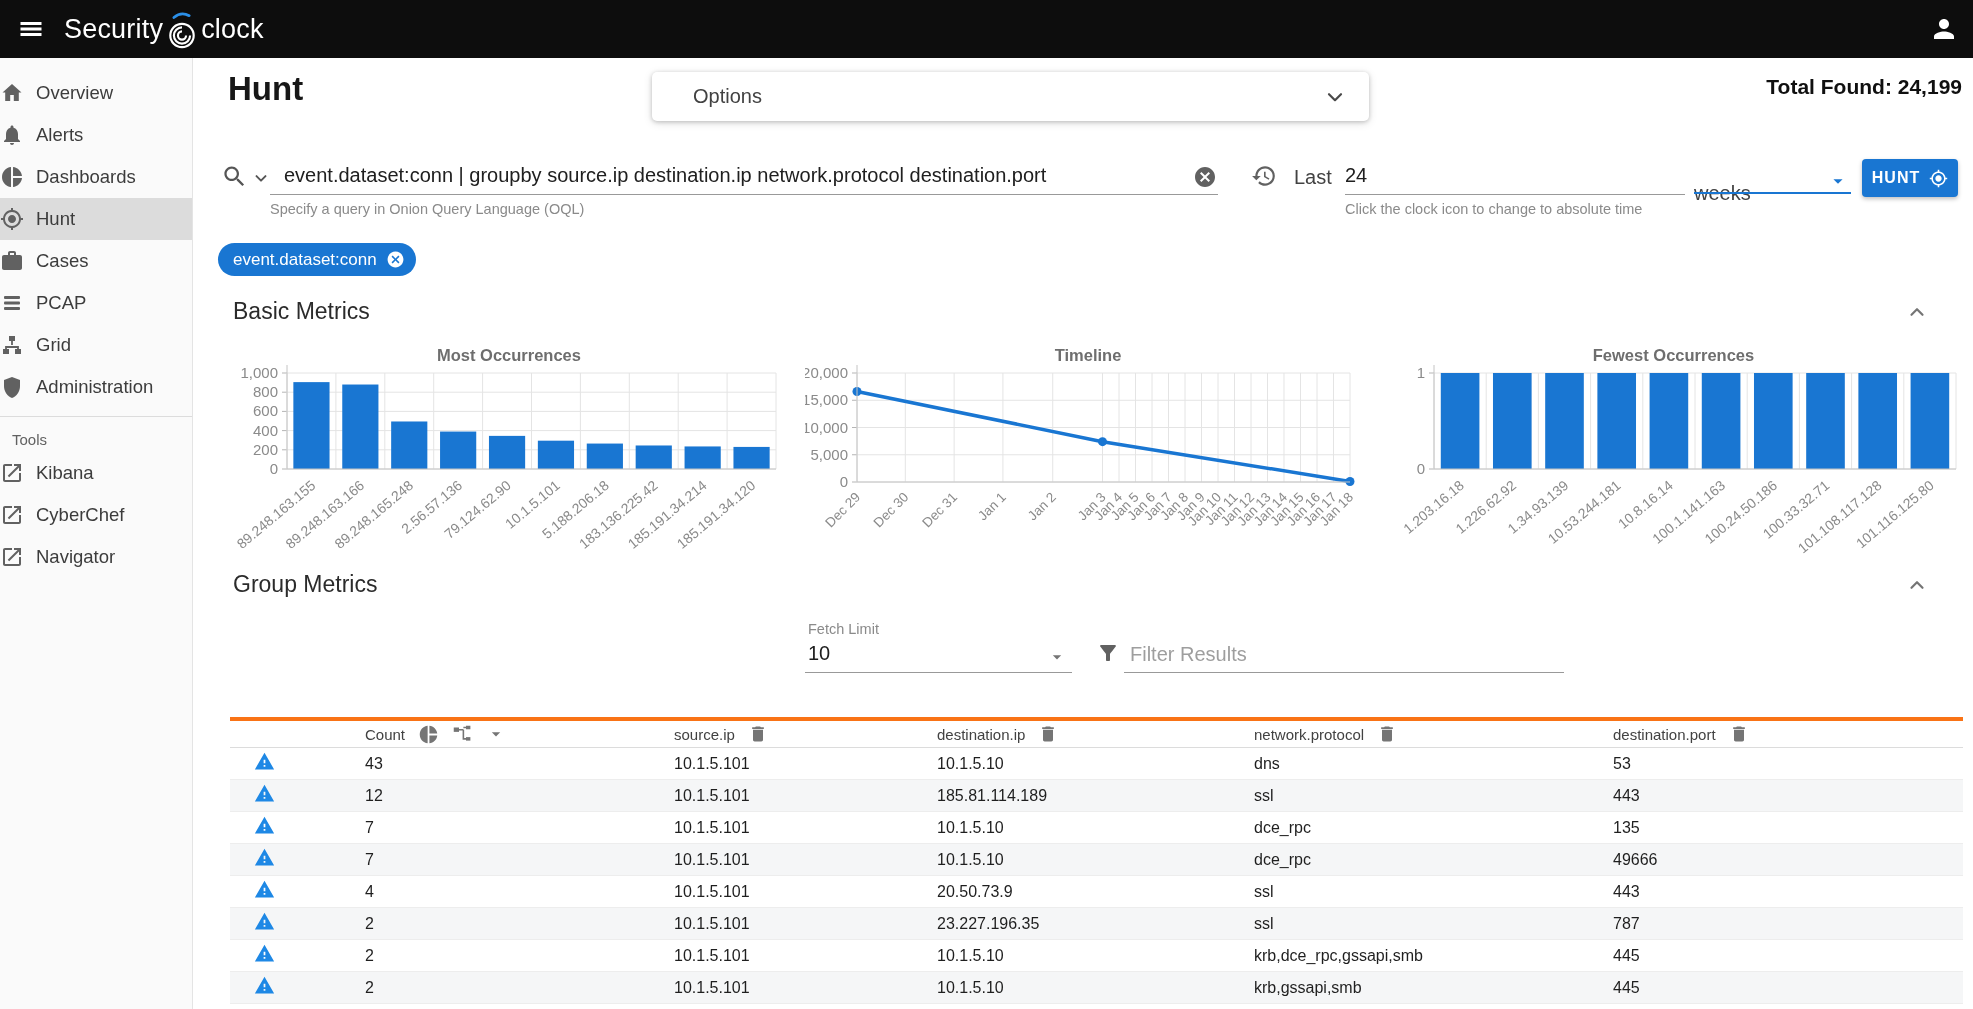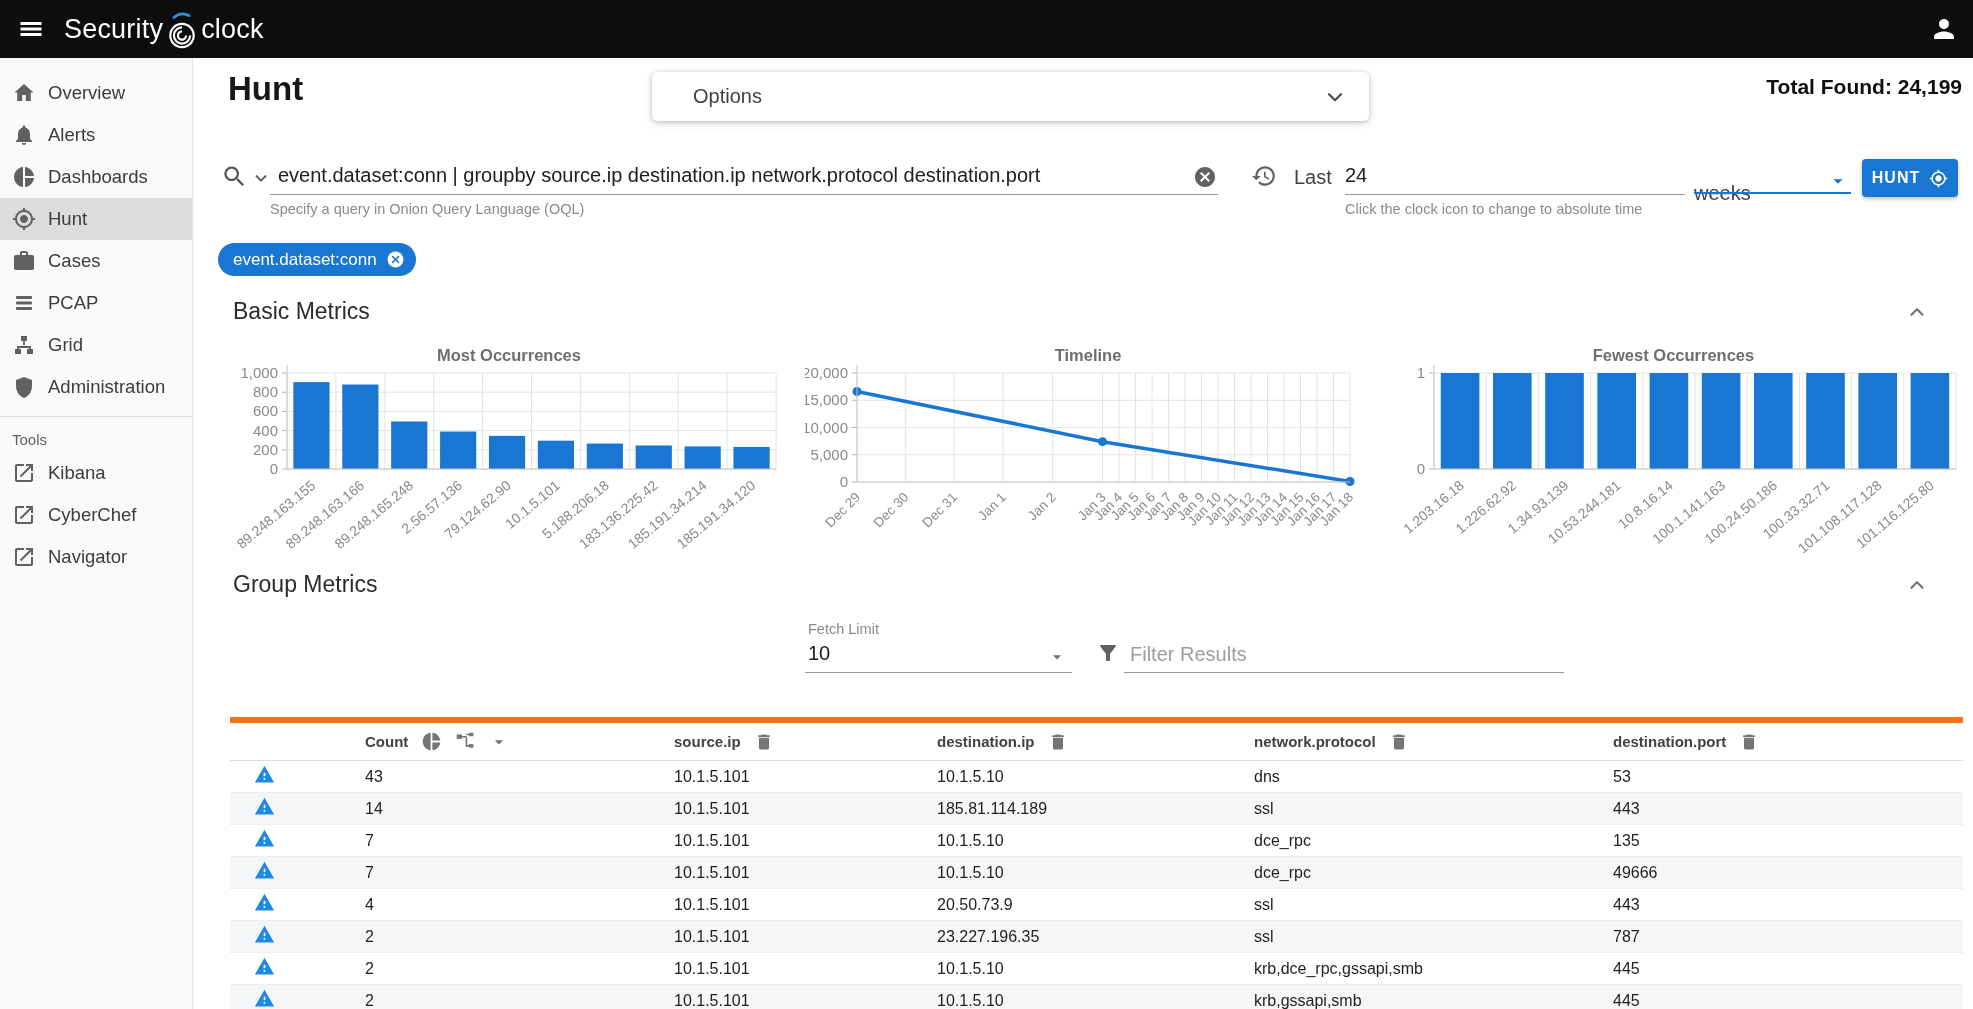--- a/index.html
+++ b/index.html
@@ -8,21 +8,21 @@
 
   
   .topbar { position:absolute; top:0; left:0; width:100%; height:58px; background:#0d0d0d; display:flex; align-items:center; color:#fff; z-index:10; }
   .hamburger { margin-left:16px; width:30px; height:30px; color:#fff; cursor:pointer; display:flex; align-items:center; justify-content:center; }
   .brand { margin-left:18px; font-size:27px; font-weight:400; display:flex; align-items:center; letter-spacing:.2px; }
   .brand .onion-glyph { display:inline-flex; margin:0 1px; position:relative; top:2px; }
   .avatar { position:absolute; right:14px; width:30px; height:30px; color:#fff; cursor:pointer; }
 
   
   .sidebar { position:absolute; top:58px; left:0; width:193px; bottom:0; background:#fafafa; border-right:1px solid #e4e4e4; padding-top:14px; }
-  .sb-item { height:42px; display:flex; align-items:center; padding-left:12px; color:#3c3c3c; font-size:18.5px; cursor:pointer; }
+  .sb-item { height:42px; display:flex; align-items:center; color:#3c3c3c; font-size:18.5px; cursor:pointer; }
   .sb-item.active { background:#dcdcdc; }
   .sb-ic { width:24px; height:24px; color:#616161; margin-right:12px; flex:0 0 auto; }
   .sb-divider { border-top:1px solid #dcdcdc; margin-top:8px; }
   .sb-tools-label { margin:14px 0 4px 12px; font-size:15px; color:#616161; }
 
   
   .main { position:absolute; top:58px; left:193px; right:0; bottom:0; background:#fff; }
   .abs { position:absolute; }
   .page-title { font-size:33px; font-weight:700; color:#171717; }
   .options-card { display:flex; align-items:center; justify-content:space-between; background:#fff; border-radius:5px;
@@ -37,22 +37,22 @@
   .plain-label { font-size:20px; color:#424242;text-align:right; }
   .hunt-btn { display:flex; align-items:center; justify-content:center; gap:9px; background:#1976d2; color:#fff; border-radius:4px;
     width:96px; height:38px; font-size:16px; font-weight:700; letter-spacing:1px; cursor:pointer; box-shadow:0 2px 4px rgba(0,0,0,.25); }
   .chip { display:inline-flex; align-items:center; gap:9px; background:#1976d2; color:#fff; border-radius:17px; height:33px;
     padding:0 11px 0 15px; font-size:17px; cursor:pointer; }
   .section-title { font-size:23px; color:#2b2b2b; }
   .sec-chevron { width:22px; height:22px; color:#757575; cursor:pointer; }
 
   
   .tbl { position:absolute; left:37px; top:659px; width:1733px; font-size:16px; }
-  .tbl-header { display:grid; grid-template-columns:135px 309px 263px 317px 359px 1fr; height:44px; align-items:center;
-    border-top:6px solid #f97316; border-bottom:1px solid #dcdcdc; font-size:15px; font-weight:700; color:#424242; }
+  .tbl-header { display:grid; grid-template-columns:135px 309px 263px 317px 359px 1fr; height:31px; align-items:center;
+    border-top:4px solid #f97316; border-bottom:1px solid #dcdcdc; font-size:15px; font-weight:400; color:#424242; }
   .tbl-row { display:grid; grid-template-columns:135px 309px 263px 317px 359px 1fr; height:32px; align-items:center;
     color:#1f1f1f; border-bottom:1px solid #ededed; cursor:pointer; }
   .tbl-row.striped { background:#f5f6f7; }
   .hcell { display:flex; align-items:center; gap:13px; }
   .hic { width:19px; height:19px; color:#757575; cursor:pointer; }
   .warn { width:21px; height:21px; color:#1e88e5; margin-left:24px; cursor:pointer; }
   svg { display:block; }
 </style>
 </head>
 <body>
@@ -205,21 +205,21 @@
     <span class="abs ic" style="left:28px; top:105px; width:27px; height:27px; color:#555;">
       <svg viewBox="0 0 24 24" width="27" height="27" fill="currentColor">
           <path d="M15.5 14h-.79l-.28-.27C15.41 12.59 16 11.11 16 9.5 16 5.91 13.09 3 9.5 3S3 5.91 3 9.5 5.91 16 9.5 16c1.61 0 3.09-.59 4.23-1.57l.27.28v.79l5 4.99L20.49 19l-4.99-5zm-6 0C7.01 14 5 11.99 5 9.5S7.01 5 9.5 5 14 7.01 14 9.5 11.99 14 9.5 14z"></path>
         </svg>
     </span>
     <span class="abs ic" style="left:59px; top:111px; width:18px; height:18px; color:#555;">
       <svg viewBox="0 0 24 24" width="18" height="18">
           <path d="M6 9.5l6 6 6-6" fill="none" stroke="currentColor" stroke-width="2.6" stroke-linecap="round" stroke-linejoin="round"></path>
         </svg>
     </span>
-    <input class="abs qinput" style="left: 85px; top: 102px; width: 908px; height: 30px;" value="event.dataset:conn | groupby source.ip destination.ip network.protocol destination.port">
+    <input class="abs qinput" style="left: 91px; top: 102px; width: 908px; height: 30px;" value="event.dataset:conn | groupby source.ip destination.ip network.protocol destination.port">
     <span class="abs ic" style="left:1000px; top:107px; width:24px; height:24px; color:#616161;">
       <svg viewBox="0 0 24 24" width="24" height="24" fill="currentColor">
           <path d="M12 2C6.47 2 2 6.47 2 12s4.47 10 10 10 10-4.47 10-10S17.53 2 12 2zm5 13.59L15.59 17 12 13.41 8.41 17 7 15.59 10.59 12 7 8.41 8.41 7 12 10.59 15.59 7 17 8.41 13.41 12 17 15.59z"></path>
         </svg>
     </span>
     <div class="abs underline" style="left:77px; top:136px; width:948px;"></div>
     <div class="abs helper" style="left:77px; top:143px;">Specify a query in Onion Query Language (OQL)</div>
 
     <span class="abs ic" style="left:1058px; top:105px; width:26px; height:26px; color:#616161;">
       <svg viewBox="0 0 24 24" width="26" height="26" fill="currentColor">
@@ -521,21 +521,21 @@
           <div>43</div>
           <div>10.1.5.101</div>
           <div>10.1.5.10</div>
           <div>dns</div>
           <div>53</div>
         </div>
         <div class="tbl-row striped">
           <div><span class="ic warn"><svg viewBox="0 0 24 24" width="100%" height="100%" fill="currentColor">
                 <path d="M1 21h22L12 2 1 21zm12-3h-2v-2h2v2zm0-4h-2v-4h2v4z"></path>
               </svg></span></div>
-          <div>14</div>
+          <div>12</div>
           <div>10.1.5.101</div>
           <div>185.81.114.189</div>
           <div>ssl</div>
           <div>443</div>
         </div>
         <div class="tbl-row">
           <div><span class="ic warn"><svg viewBox="0 0 24 24" width="100%" height="100%" fill="currentColor">
                 <path d="M1 21h22L12 2 1 21zm12-3h-2v-2h2v2zm0-4h-2v-4h2v4z"></path>
               </svg></span></div>
           <div>7</div>

